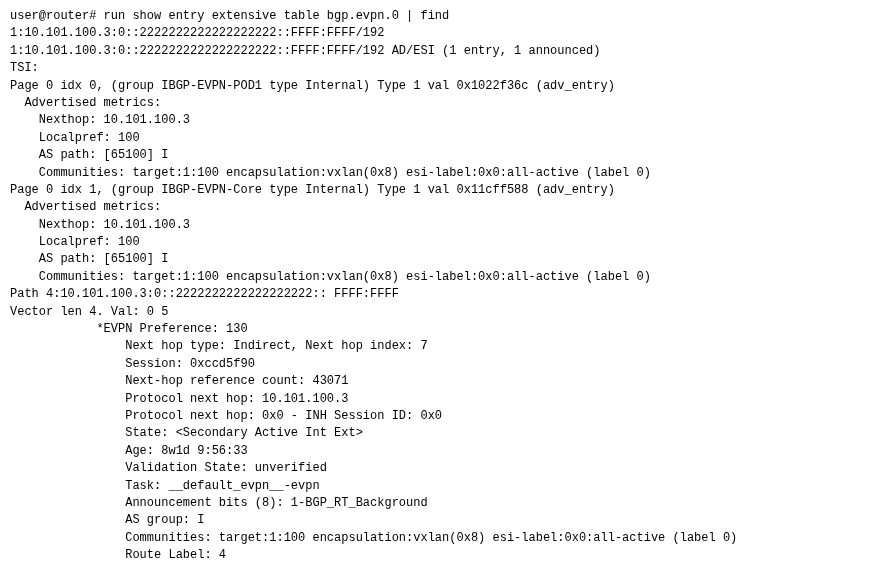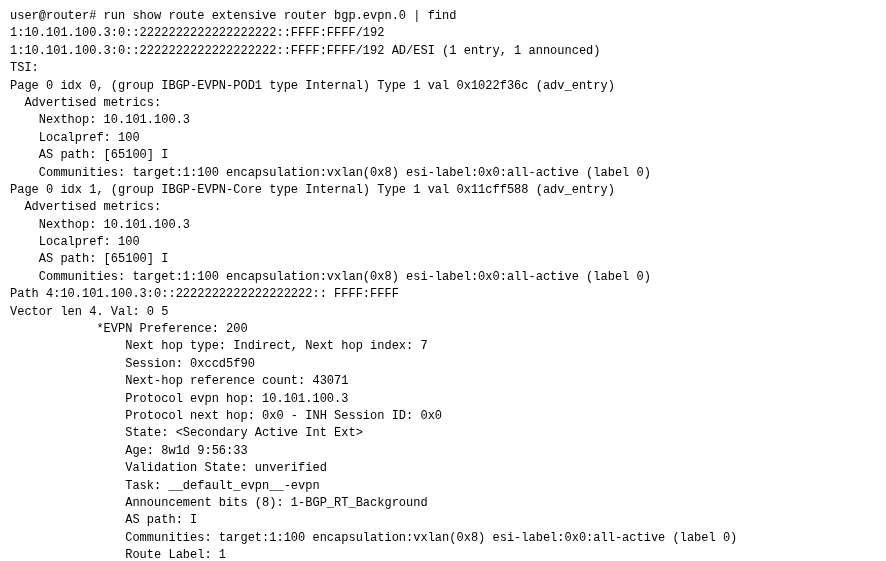--- a/index.html
+++ b/index.html
@@ -19,46 +19,46 @@
     #terminal {
       background: #ffffff;
       padding: 8px 10px;
       white-space: pre;
       line-height: 1.45;
     }
   </style>
 </head>
 <body>
 
-<div id="terminal"><span>user@router# run show route extensive router bgp.evpn.0 | find</span>
+<div id="terminal"><span>user@router# run show entry extensive table bgp.evpn.0 | find</span>
 <span>1:10.101.100.3:0::2222222222222222222::FFFF:FFFF/192</span>
 <span>1:10.101.100.3:0::2222222222222222222::FFFF:FFFF/192 AD/ESI (1 entry, 1 announced)</span>
 <span>TSI:</span>
 <span>Page 0 idx 0, (group IBGP-EVPN-POD1 type Internal) Type 1 val 0x1022f36c (adv_entry)</span>
 <span>  Advertised metrics:</span>
 <span>    Nexthop: 10.101.100.3</span>
 <span>    Localpref: 100</span>
 <span>    AS path: [65100] I</span>
 <span>    Communities: target:1:100 encapsulation:vxlan(0x8) esi-label:0x0:all-active (label 0)</span>
 <span>Page 0 idx 1, (group IBGP-EVPN-Core type Internal) Type 1 val 0x11cff588 (adv_entry)</span>
 <span>  Advertised metrics:</span>
 <span>    Nexthop: 10.101.100.3</span>
 <span>    Localpref: 100</span>
 <span>    AS path: [65100] I</span>
 <span>    Communities: target:1:100 encapsulation:vxlan(0x8) esi-label:0x0:all-active (label 0)</span>
 <span>Path 4:10.101.100.3:0::2222222222222222222:: FFFF:FFFF</span>
 <span>Vector len 4. Val: 0 5</span>
-<span>            *EVPN Preference: 200</span>
+<span>            *EVPN Preference: 130</span>
 <span>                Next hop type: Indirect, Next hop index: 7</span>
 <span>                Session: 0xccd5f90</span>
 <span>                Next-hop reference count: 43071</span>
-<span>                Protocol evpn hop: 10.101.100.3</span>
+<span>                Protocol next hop: 10.101.100.3</span>
 <span>                Protocol next hop: 0x0 - INH Session ID: 0x0</span>
 <span>                State: &lt;Secondary Active Int Ext&gt;</span>
 <span>                Age: 8w1d 9:56:33</span>
 <span>                Validation State: unverified</span>
 <span>                Task: __default_evpn__-evpn</span>
 <span>                Announcement bits (8): 1-BGP_RT_Background</span>
-<span>                AS path: I</span>
+<span>                AS group: I</span>
 <span>                Communities: target:1:100 encapsulation:vxlan(0x8) esi-label:0x0:all-active (label 0)</span>
-<span>                Route Label: 1</span>
+<span>                Route Label: 4</span>
 
 </div>
 
 </body></html>

